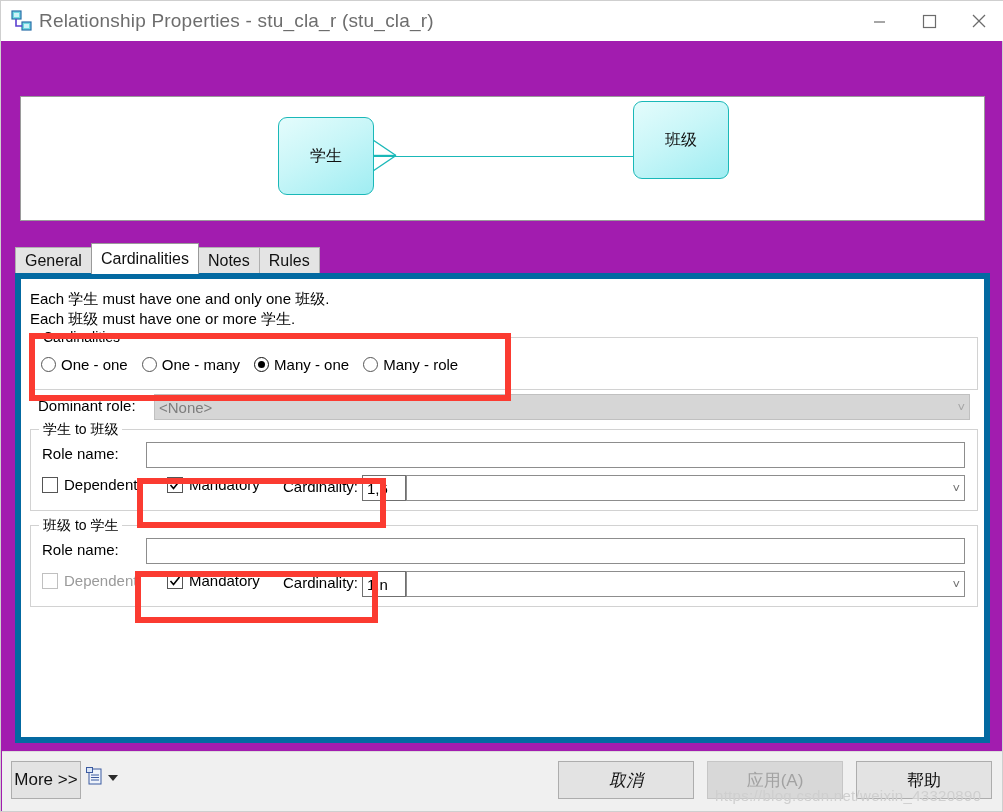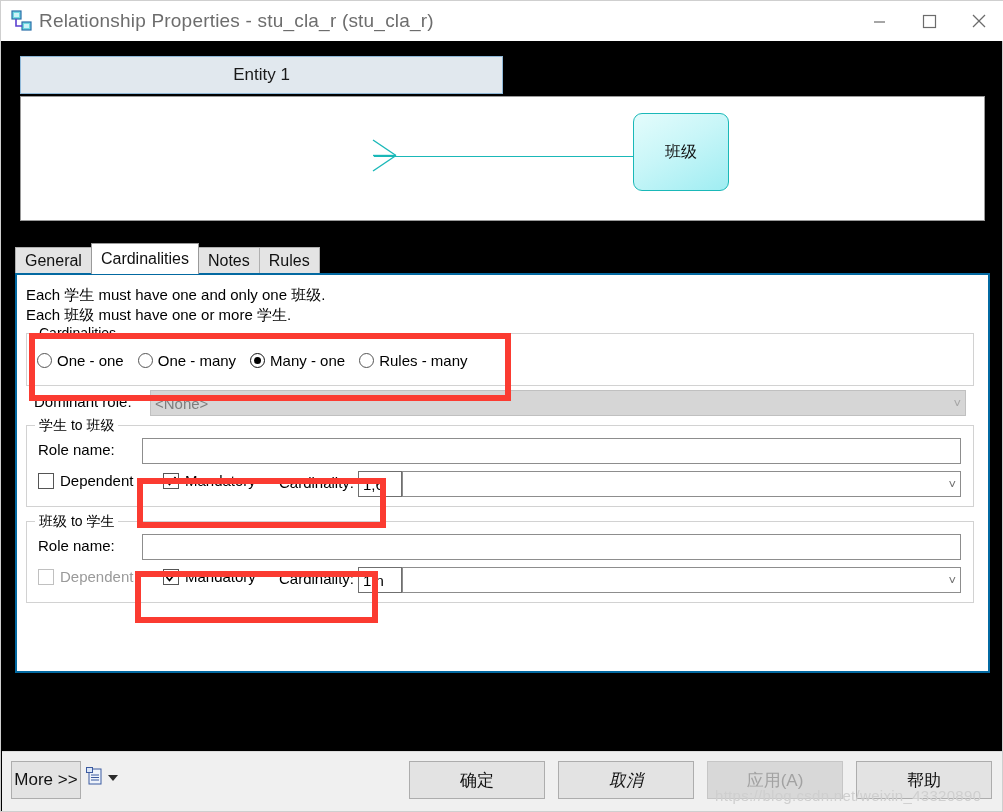--- a/index.html
+++ b/index.html
@@ -6,21 +6,21 @@
   html, body {
     margin: 0; padding: 0;
     width: 1003px; height: 812px;
     background: #ffffff;
     font-family: "Liberation Sans", sans-serif;
     overflow: hidden;
   }
   #root {
     position: relative;
     width: 1003px; height: 812px;
-    background: #000000;
+    background: #a21caf;
     border: 1px solid #cfcfcf;
   }
 
   
   .titlebar {
     position: absolute; left: 0; top: 0; width: 1003px; height: 40px;
     background: #ffffff;
     display: flex; align-items: center;
   }
   .app-icon {
@@ -64,21 +64,21 @@
     background: #ffffff; border: 1px solid #9a9a9a;
   }
   .ent-box {
     position: absolute; width: 96px; height: 78px;
     border: 1.5px solid #1ab8b8; border-radius: 9px;
     background: linear-gradient(150deg, #e4fcfc 0%, #c8f6f8 45%, #9fedf2 100%);
     display: flex; align-items: center; justify-content: center;
     font-size: 16px; color: #111;
   }
   .ent-left { left: 257px; top: 20px; }
-  .ent-right { left: 612px; top: 16px; }
+  .ent-right { left: 612px; top: 4px; }
   .link-line {
     position: absolute; left: 353px; top: 58.5px;
     width: 259px; height: 1.5px; background: #1ab8b8;
   }
   .crowfoot { position: absolute; left: 350px; top: 42px; }
 
   
   .tabstrip {
     position: absolute; left: 14px; top: 243px;
     width: 975px; height: 30px;
@@ -91,22 +91,22 @@
     background: #e4e4e4; border: 1px solid #b0b0b0;
     border-bottom: none; margin-right: -1px;
   }
   .tab.active {
     height: 31px; background: #ffffff;
     border-color: #9a9a9a; position: relative; z-index: 3;
   }
 
   .tabpage {
     position: absolute; left: 14px; top: 272px;
-    width: 975px; height: 400px;
-    background: #ffffff; border: 2px solid #0369a1;
+    width: 975px; height: 470px;
+    background: #ffffff; border: 6px solid #0369a1;
     z-index: 1;
   }
 
   .desc {
     position: absolute; left: 9px; top: 10px;
     font-size: 15px; color: #000; line-height: 20px;
   }
 
   
   .group {
@@ -233,37 +233,37 @@
       <span class="win-btn">
         <svg width="16" height="16">
           <line x1="2" y1="2" x2="14" y2="14" stroke="#6c6c6c" stroke-width="1.3"></line>
           <line x1="14" y1="2" x2="2" y2="14" stroke="#6c6c6c" stroke-width="1.3"></line>
         </svg>
       </span>
     </span>
   </div>
 
   <div class="entity-bar">
-    <div class="entity-tab sel">
-      <span>Entity 1</span>
-    </div>
     <div class="entity-tab unsel">
       <span>Entity 2</span>
     </div>
   </div>
 
   <div class="diagram">
     <div class="link-line"></div>
     <span class="crowfoot">
       <svg width="26" height="33" viewBox="0 0 26 33">
         <path d="M2 1 L25 16.5" fill="none" stroke="#1ab8b8" stroke-width="1.4"></path>
         <path d="M2 16.5 L25 16.5" fill="none" stroke="#1ab8b8" stroke-width="1.4"></path>
         <path d="M2 32 L25 16.5" fill="none" stroke="#1ab8b8" stroke-width="1.4"></path>
       </svg>
     </span>
+    <div class="ent-box ent-left">
+      <span>学生</span>
+    </div>
     <div class="ent-box ent-right">
       <span>班级</span>
     </div>
   </div>
 
   <div class="tabstrip">
     <div class="tab">
       <span>General</span>
     </div>
     <div class="tab active">
@@ -296,21 +296,21 @@
           <span class="lbl">One - many</span>
         </span>
         <span class="radio-item">
           <span class="radio on">
               <span class="dot"></span>
             </span>
           <span class="lbl">Many - one</span>
         </span>
         <span class="radio-item">
           <span class="radio"></span>
-          <span class="lbl">Rules - many</span>
+          <span class="lbl">Many - role</span>
         </span>
       </div>
     </div>
 
     <div class="row" style="left:17px; top:118px;">
       <span class="lbl">Dominant role:</span>
     </div>
     <div class="combo disabled" style="position:absolute; left:133px; top:115px; width:816px;justify-content:space-between;">
       <span>&lt;None&gt;</span>
       <span class="arrow">˅</span>
@@ -394,23 +394,20 @@
 
   </div>
 
   <div class="annot" style="left:28px; top:332px; width:482px; height:68px;"></div>
   <div class="annot" style="left:136px; top:477px; width:249px; height:50px;"></div>
   <div class="annot" style="left:134px; top:570px; width:243px; height:52px;"></div>
 
   <div class="bottombar">
     <div class="btn" style="left:9px; top:9px; width:70px;">
       <span>More &gt;&gt;</span>
-    </div>
-    <div class="btn" style="left:407px; top:9px; width:136px;">
-      <span>确定</span>
     </div>
     <div class="btn" style="left:556px; top:9px; width:136px;font-style:italic;">
       <span>取消</span>
     </div>
     <div class="btn" style="left:854px; top:9px; width:136px;">
       <span>帮助</span>
     </div>
     <div class="btn disabled" style="left:705px; top:9px; width:136px;">
       <span>应用(A)</span>
     </div>

